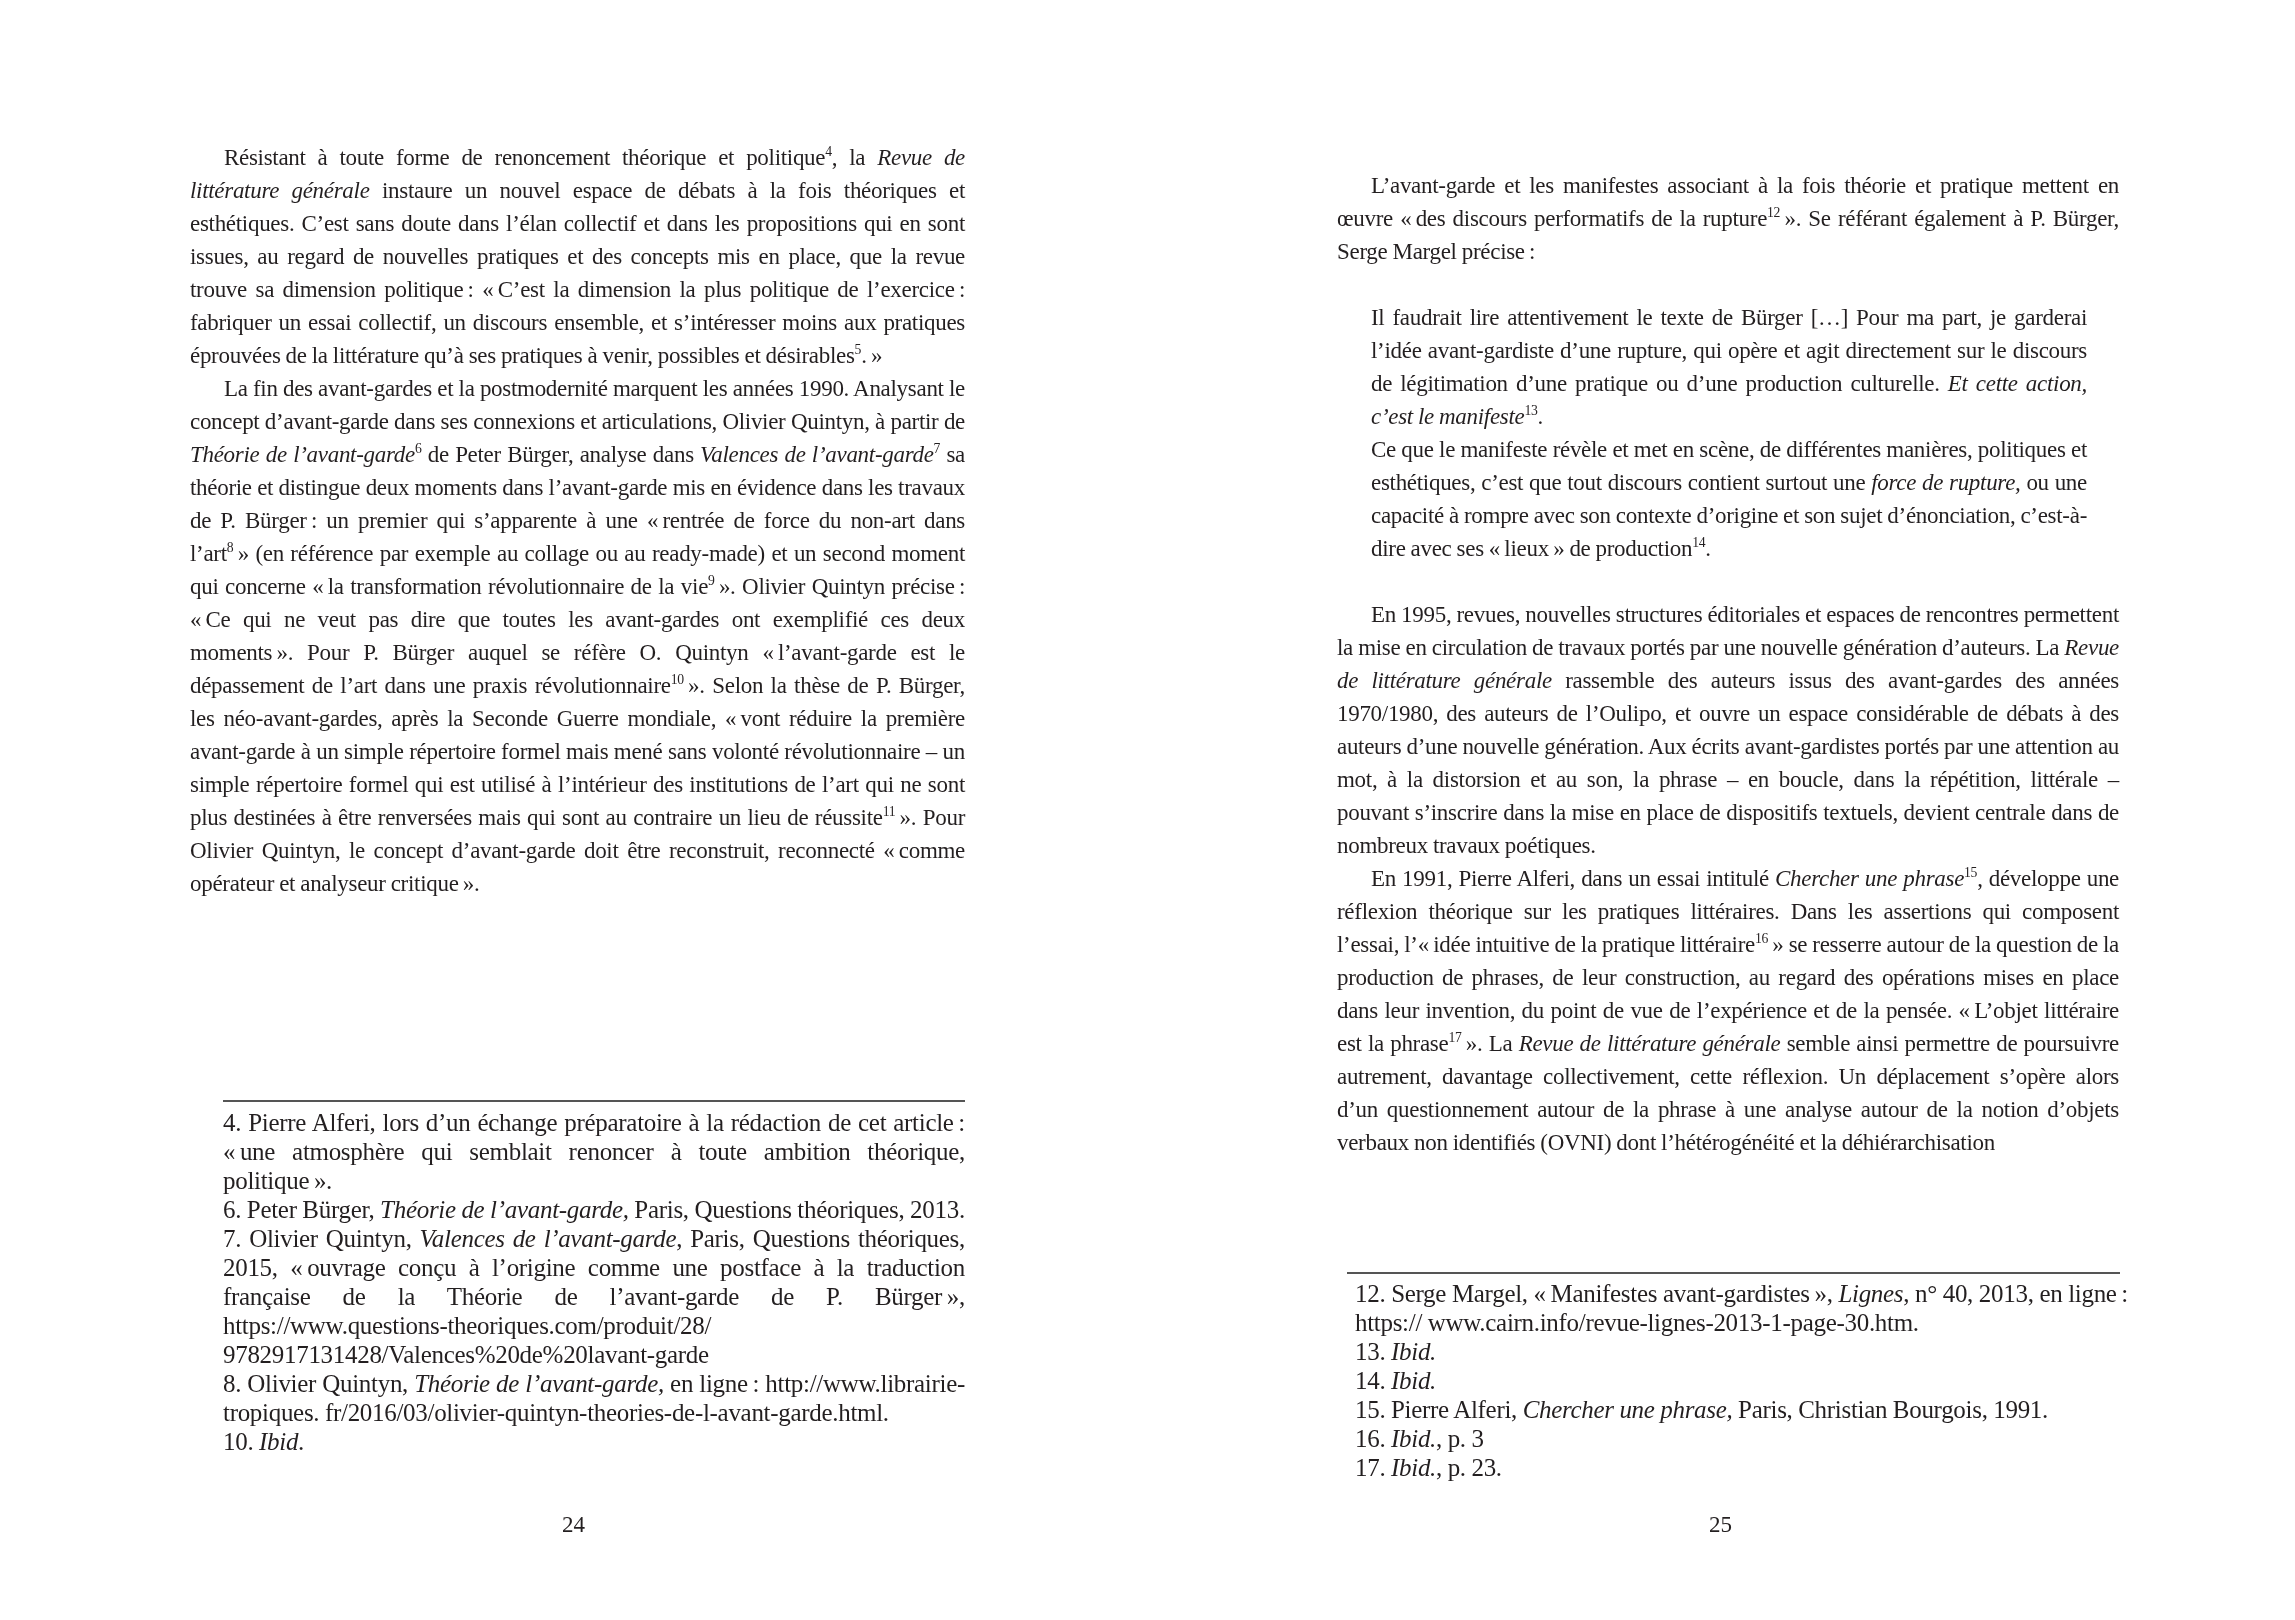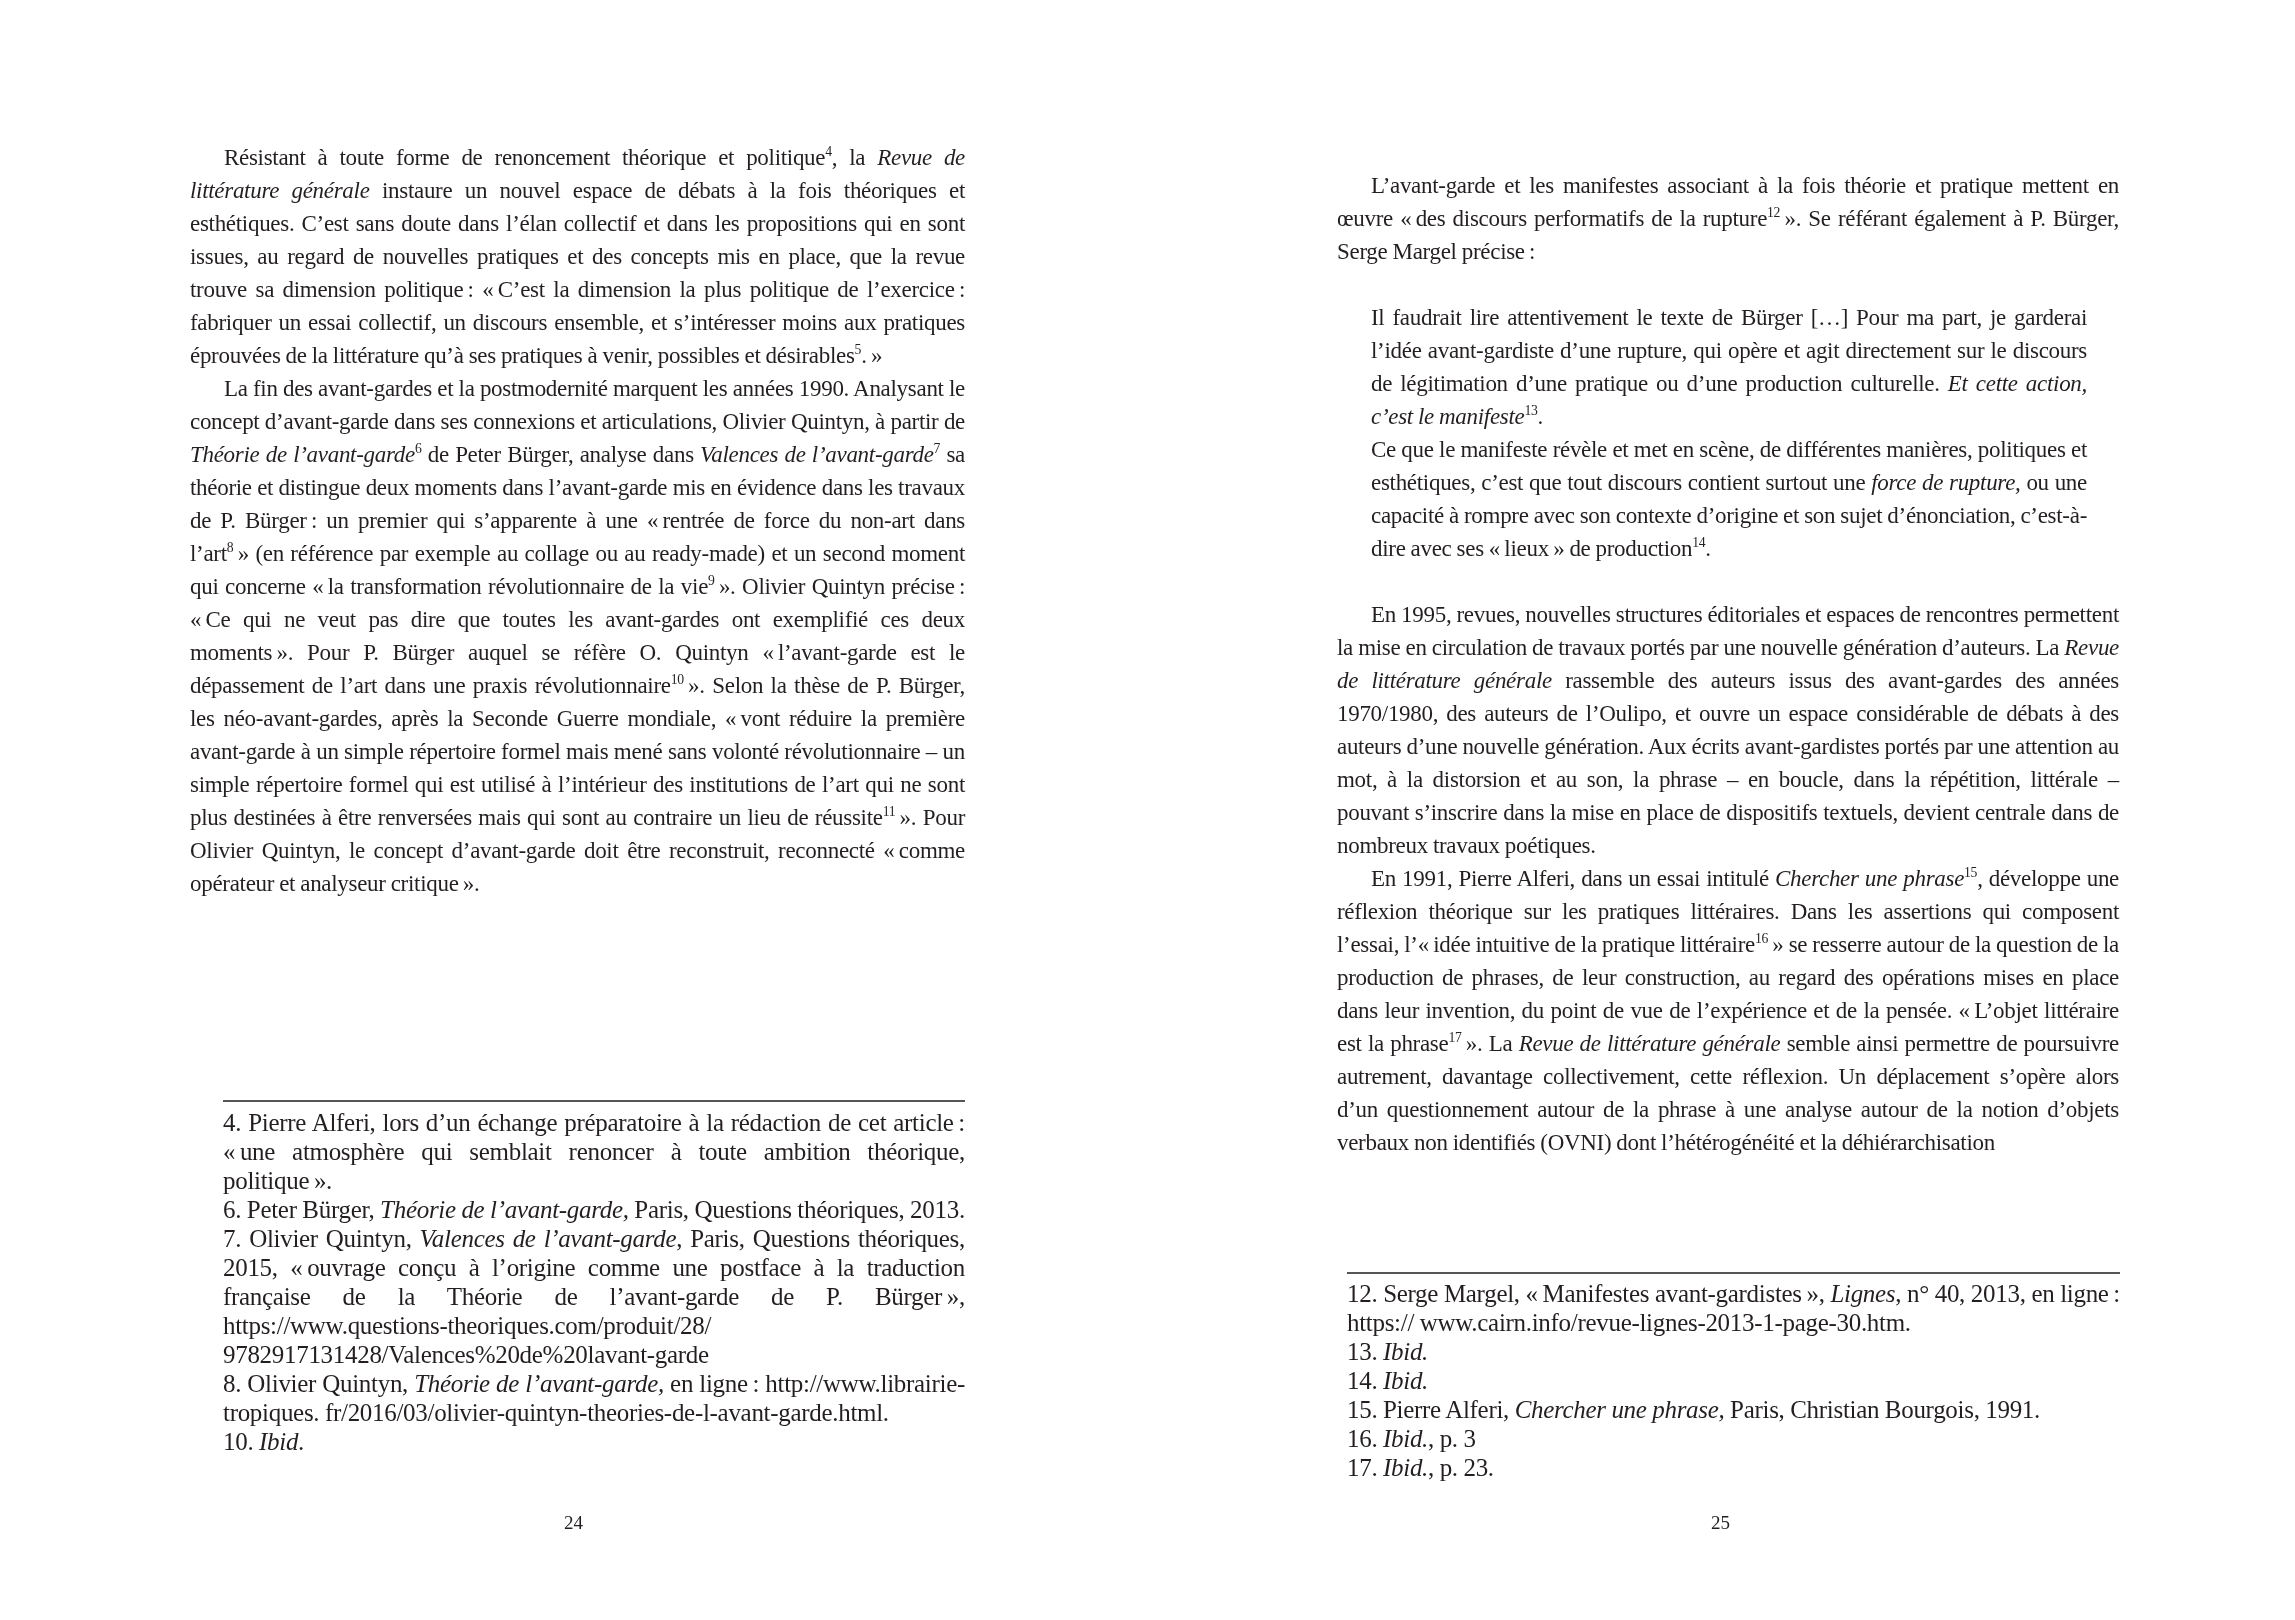--- a/index.html
+++ b/index.html
@@ -23,23 +23,23 @@
   sup { font-size: 13.7px; line-height: 0; vertical-align: 8.6px; }
   i { font-style: italic; }
 
   .rule { position: absolute; height: 1.7px; background: #555; }
   .left-rule { left: 223px; top: 1100px; width: 742px; }
   .right-rule { left: 200px; top: 1272px; width: 773px; }
 
   .notes { position: absolute; font-size: 25px; line-height: 29px; text-align: justify; letter-spacing: -0.3px; word-spacing: -0.3px; }
   .notes p { margin: 0; }
   .left-notes { left: 223px; top: 1108px; width: 742px; }
-  .right-notes { left: 200px; top: 1279px; width: 773px; }
+  .right-notes { left: 208px; top: 1279px; width: 773px; }
 
-  .pageno { position: absolute; top: 1512px; font-size: 19px; width: 69px; text-align: center; }
+  .pageno { position: absolute; top: 1512px; font-size: 23px; width: 69px; text-align: center; }
   .left-pageno { left: 539px; }
   .right-pageno { left: 539px; }
 </style>
 </head>
 <body>
 
 <div class="page page-left">
   <div class="col left-main">
     <p>Résistant à toute forme de renoncement théorique et politique<sup>4</sup>, la <i>Revue de littérature générale</i> instaure un nouvel espace de débats à la fois théoriques et esthétiques. C’est sans doute dans l’élan collectif et dans les propositions qui en sont issues, au regard de nouvelles pratiques et des concepts mis en place, que la revue trouve sa dimension politique : « C’est la dimension la plus politique de l’exercice : fabriquer un essai collectif, un discours ensemble, et s’intéresser moins aux pratiques éprouvées de la littérature qu’à ses pratiques à venir, possibles et désirables<sup>5</sup>. »</p>
     <p>La fin des avant-gardes et la postmodernité marquent les années 1990. Analysant le concept d’avant-garde dans ses connexions et articulations, Olivier Quintyn, à partir de <i>Théorie de l’avant-garde</i><sup>6</sup> de Peter Bürger, analyse dans <i>Valences de l’avant-garde</i><sup>7</sup> sa théorie et distingue deux moments dans l’avant-garde mis en évidence dans les travaux de P. Bürger : un premier qui s’apparente à une « rentrée de force du non-art dans l’art<sup>8</sup> » (en référence par exemple au collage ou au ready-made) et un second moment qui concerne « la transformation révolutionnaire de la vie<sup>9</sup> ». Olivier Quintyn précise : « Ce qui ne veut pas dire que toutes les avant-gardes ont exemplifié ces deux moments ». Pour P. Bürger auquel se réfère O. Quintyn « l’avant-garde est le dépassement de l’art dans une praxis révolutionnaire<sup>10</sup> ». Selon la thèse de P. Bürger, les néo-avant-gardes, après la Seconde Guerre mondiale, « vont réduire la première avant-garde à un simple répertoire formel mais mené sans volonté révolutionnaire – un simple répertoire formel qui est utilisé à l’inté­rieur des institutions de l’art qui ne sont plus destinées à être renversées mais qui sont au contraire un lieu de réussite<sup>11</sup> ». Pour Olivier Quintyn, le concept d’avant-garde doit être reconstruit, reconnecté « comme opérateur et analy­seur critique ».</p>

